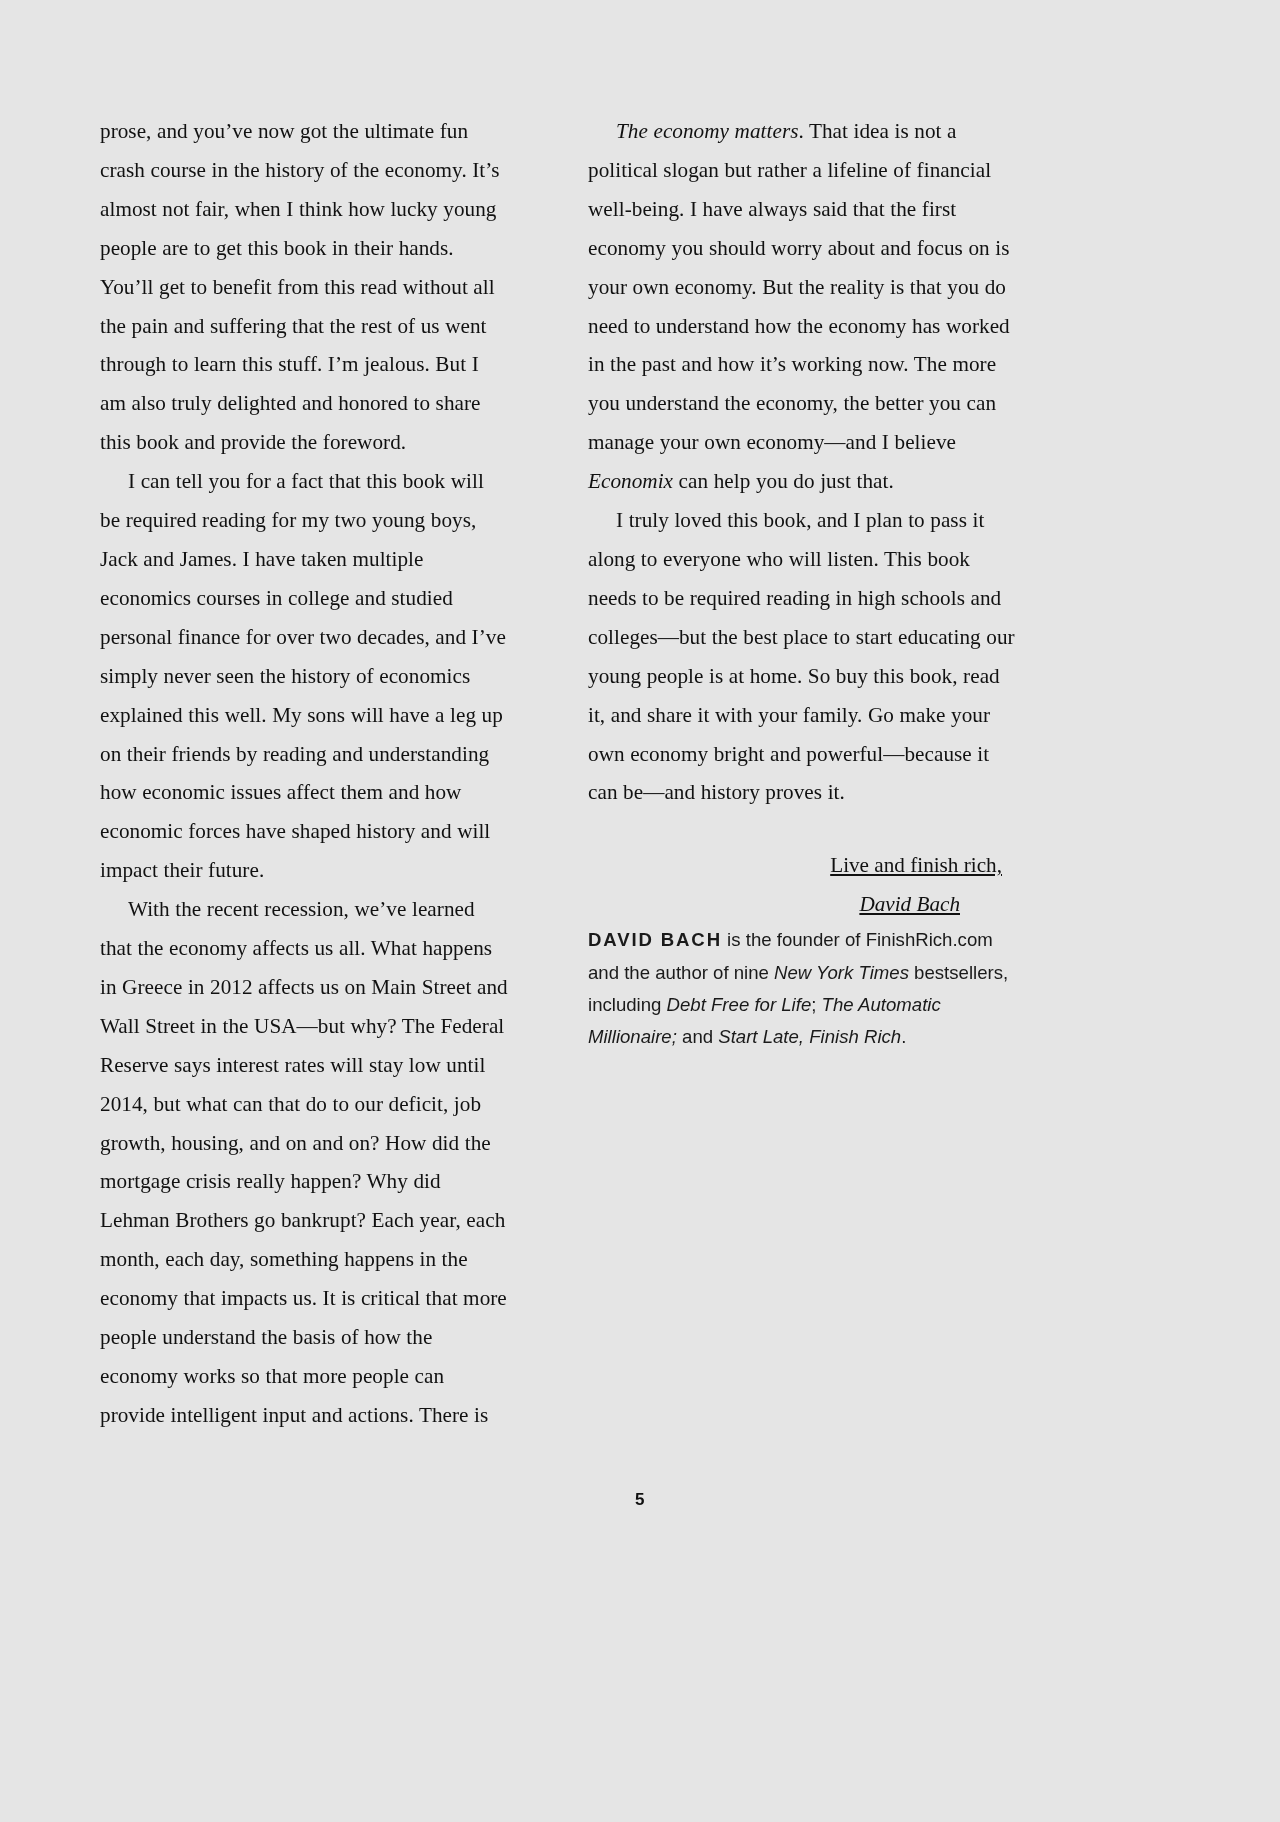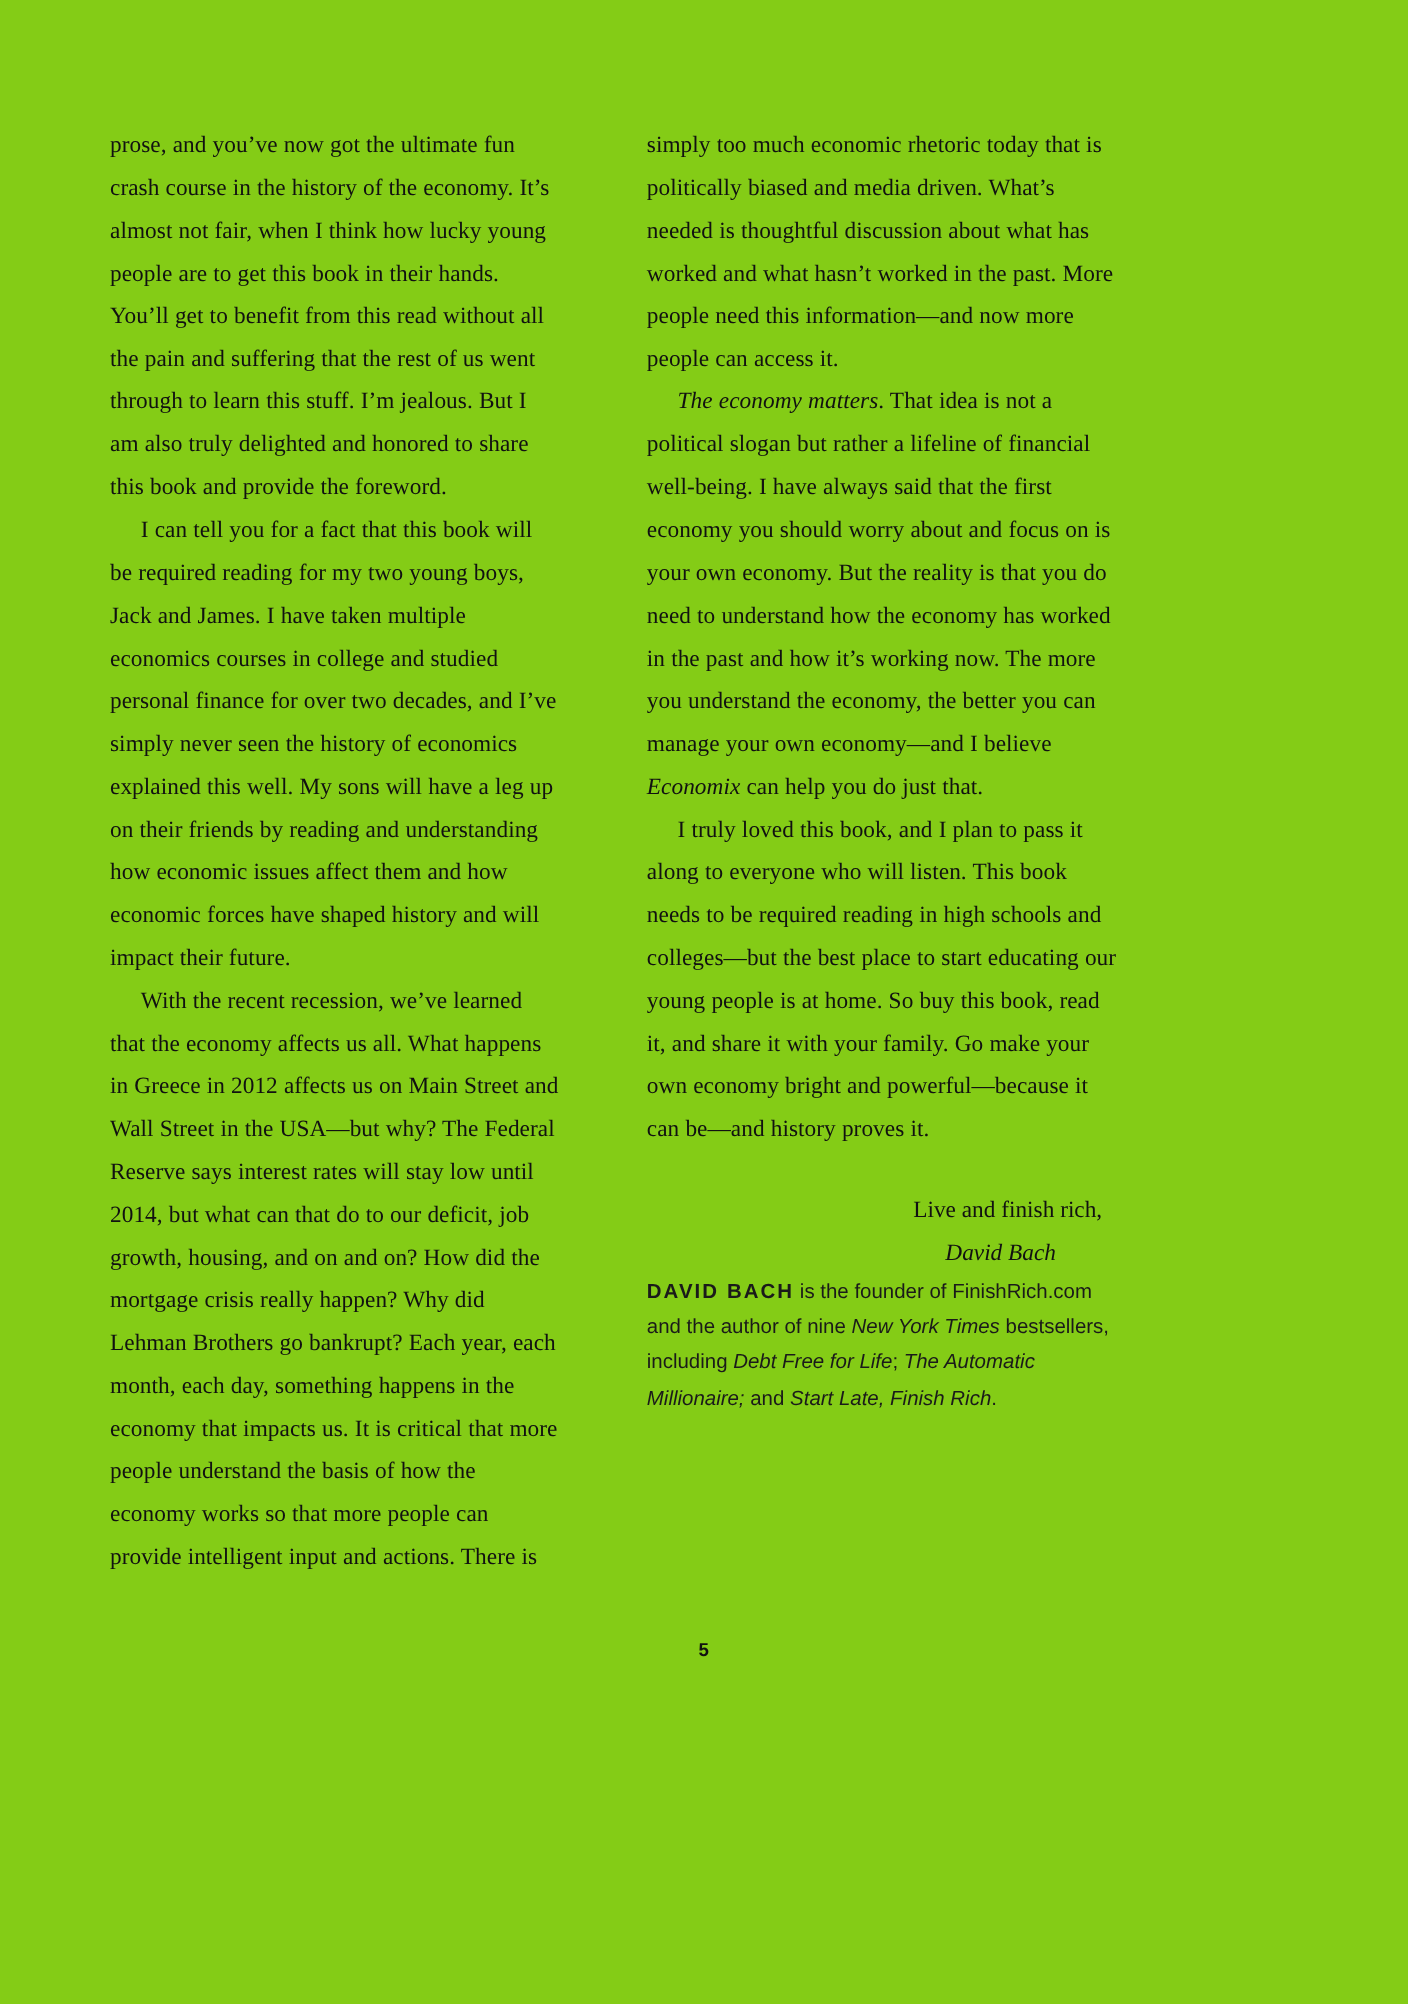--- a/index.html
+++ b/index.html
@@ -13,21 +13,21 @@
     position: relative;
     font-family: "Liberation Serif", "DejaVu Serif", serif;
     color: #111111;
     overflow: hidden;
   }
   #page {
     position: absolute;
     left: 0; top: 0;
     width: 1280px;
     height: 1822px;
-    background: #84cc16;
+    background: #e5e5e5;
   }
   #columns {
     position: absolute;
     left: 100px;
     top: 112px;
     width: 920px;
     display: flex;
     flex-direction: row;
     gap: 80px;
   }
@@ -48,20 +48,21 @@
   }
   em.ital {
     font-style: italic;
   }
   .signature {
     margin-top: 34px;
     font-size: 21.2px;
     line-height: 38.9px;
     text-align: right;
     padding-right: 18px;
+    text-decoration: underline;
   }
   .signature .name {
     font-style: italic;
     display: block;
     padding-right: 42px;
   }
   .signature .closing {
     display: block;
   }
   .bio {
@@ -98,21 +99,20 @@
 
   <div id="columns">
 
     <div class="col">
       <p class="body">prose, and you’ve now got the ultimate fun crash course in the history of the economy. It’s almost not fair, when I think how lucky young people are to get this book in their hands. You’ll get to benefit from this read without all the pain and suffering that the rest of us went through to learn this stuff. I’m jealous. But I am also truly delighted and honored to share this book and provide the foreword.</p>
       <p class="body indent">I can tell you for a fact that this book will be required reading for my two young boys, Jack and James. I have taken multiple economics courses in college and studied personal finance for over two decades, and I’ve simply never seen the history of economics explained this well. My sons will have a leg up on their friends by reading and understanding how economic issues affect them and how economic forces have shaped history and will impact their future.</p>
       <p class="body indent">With the recent recession, we’ve learned that the economy affects us all. What happens in Greece in 2012 affects us on Main Street and Wall Street in the USA—but why?  The Federal Reserve says interest rates will stay low until 2014, but what can that do to our deficit, job growth, housing, and on and on? How did the mortgage crisis really happen?  Why did Lehman Brothers go bankrupt? Each year, each month, each day, something happens in the economy that impacts us. It is critical that more people understand the basis of how the economy works so that more people can provide intelligent input and actions. There is</p>
     </div>
 
     <div class="col">
-      <p class="body">simply too much economic rhetoric today that is politically biased and media driven. What’s needed is thoughtful discussion about what has worked and what hasn’t worked in the past. More people need this information—and now more people can access it.</p>
 
       <p class="body indent"><em class="ital">The economy matters</em><span>. That idea is not a political slogan but rather a lifeline of financial well-being. I have always said that the first economy you should worry about and focus on is your own economy. But the reality is that you do need to understand how the economy has worked in the past and how it’s working now. The more you understand the economy, the better you can manage your own economy—and I believe </span><em class="ital">Economix</em><span> can help you do just that.</span></p>
 
       <p class="body indent">I truly loved this book, and I plan to pass it along to everyone who will listen. This book needs to be required reading in high schools and colleges—but the best place to start educating our young people is at home. So buy this book, read it, and share it with your family. Go make your own economy bright and powerful—because it can be—and history proves it.</p>
 
       <div class="signature">
         <span class="closing">Live and finish rich,</span>
         <span class="name">David Bach</span>
       </div>
 

